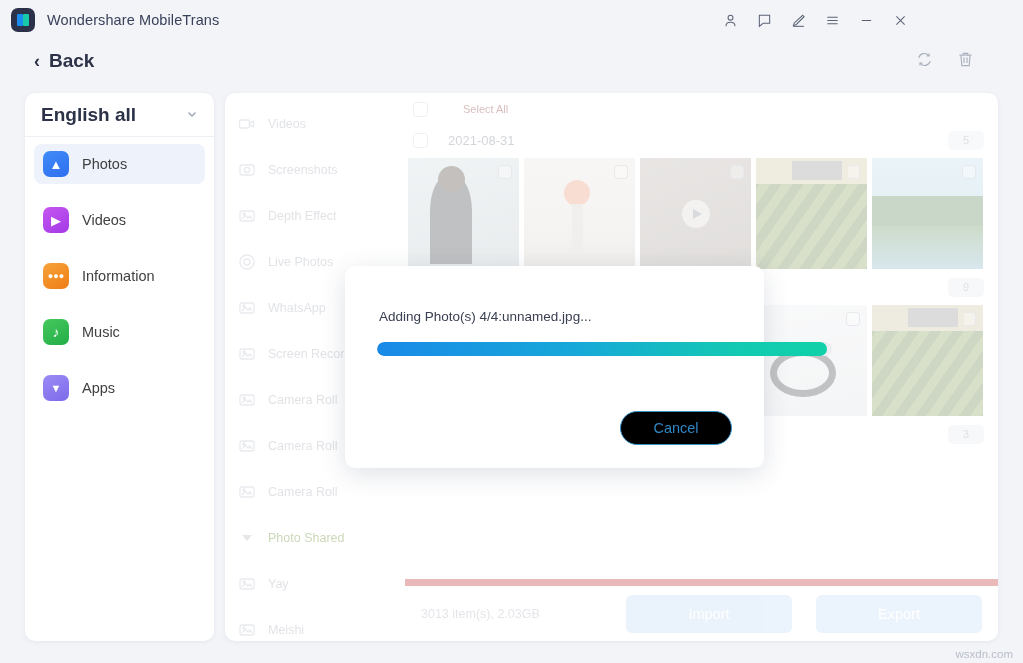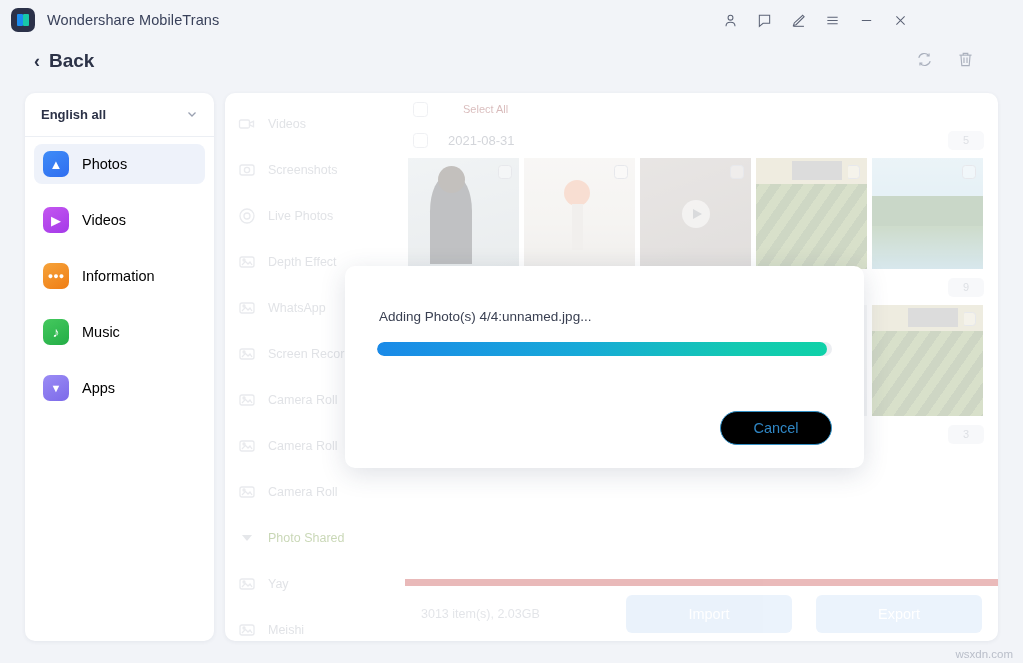--- a/index.html
+++ b/index.html
@@ -59,35 +59,35 @@
   .sidebar {
     position: absolute; left: 25px; top: 93px; width: 189px; height: 548px;
     background: #ffffff; border-radius: 10px;
     box-shadow: 0 1px 4px rgba(40,50,80,.07);
     overflow: hidden;
   }
   .lang-row {
     height: 44px; display: flex; align-items: center; padding: 0 16px;
     border-bottom: 1px solid #eceff4;
   }
-  .lang-label { font-size: 13px; color: #2c3247; font-weight: bold; }
+  .lang-label { font-size: 19px; color: #2c3247; font-weight: bold; }
   .lang-chev { margin-left: auto; color: #9aa1b1; font-size: 11px; }
 
   .nav { padding-top: 7px; }
   .nav-item {
     height: 40px; margin: 0 9px 16px 9px; display: flex; align-items: center;
     border-radius: 8px; padding-left: 9px;
   }
   .nav-item.active { background: #eef2fa; }
   .nav-icon {
     width: 26px; height: 26px; border-radius: 7px; flex: none;
     display: flex; align-items: center; justify-content: center;
     position: relative;
   }
-  .nav-label { margin-left: 13px; font-size: 14.5px; color: #000000; }
+  .nav-label { margin-left: 13px; font-size: 14.5px; color: #404040; }
 
   .ic-photos { background: linear-gradient(150deg,#3f8cf7,#2f6ef0); }
   .ic-videos { background: linear-gradient(150deg,#c456f0,#a43ae8); }
   .ic-info   { background: linear-gradient(150deg,#f6a33a,#ef7d15); }
   .ic-music  { background: linear-gradient(150deg,#45c95e,#23ad46); }
   .ic-apps   { background: linear-gradient(150deg,#9b8cf5,#7c6ae9); }
   .glyph { color: #fff; font-size: 13px; line-height: 1; }
 
   
   .main {
@@ -179,21 +179,21 @@
   .items-txt { font-size: 12.5px; color: #a3a9b5; }
   .btn-big {
     width: 166px; height: 38px; border-radius: 6px; border: none;
     background: #bcd6f4; color: #ffffff; font-size: 14.5px;
     font-family: "Liberation Sans", sans-serif;
     display: flex; align-items: center; justify-content: center;
   }
   .btn-import { margin-left: auto; }
   .btn-export { margin-left: 24px; }
   .modal {
-    position: absolute; left: 345px; top: 266px; width: 519px; height: 202px;
+    position: absolute; left: 345px; top: 266px; width: 419px; height: 202px;
     background: #ffffff; border-radius: 10px;
     box-shadow: 0 6px 26px rgba(40,56,90,.15);
   }
   .modal-msg {
     position: absolute; left: 34px; top: 43px;
     font-size: 13.5px; color: #3a4052;
   }
   .pbar-track {
     position: absolute; left: 32px; top: 76px; width: 455px; height: 14px;
     background: #eceef2; border-radius: 7px; overflow: hidden;
@@ -346,35 +346,35 @@
           <svg width="20" height="20" viewBox="0 0 20 20" fill="none" stroke="currentColor" stroke-width="1.3">
               <rect x="3" y="5" width="14" height="10" rx="2"></rect>
               <circle cx="10" cy="10" r="2.6"></circle>
             </svg>
         </span>
         <span class="cat-label">Screenshots</span>
       </div>
       <div class="cat-item">
         <span class="cat-ic">
           <svg width="20" height="20" viewBox="0 0 20 20" fill="none" stroke="currentColor" stroke-width="1.3">
+              <rect x="3" y="5" width="14" height="10" rx="2"></rect>
+              <path d="M5 13l3.4-3.6 2.6 2.6 2-2 2 3"></path>
+              <circle cx="7" cy="8" r="1"></circle>
+            </svg>
+        </span>
+        <span class="cat-label">Depth Effect</span>
+      </div>
+      <div class="cat-item">
+        <span class="cat-ic">
+          <svg width="20" height="20" viewBox="0 0 20 20" fill="none" stroke="currentColor" stroke-width="1.3">
               <circle cx="10" cy="10" r="7"></circle>
               <circle cx="10" cy="10" r="3"></circle>
             </svg>
         </span>
         <span class="cat-label">Live Photos</span>
-      </div>
-      <div class="cat-item">
-        <span class="cat-ic">
-          <svg width="20" height="20" viewBox="0 0 20 20" fill="none" stroke="currentColor" stroke-width="1.3">
-              <rect x="3" y="5" width="14" height="10" rx="2"></rect>
-              <path d="M5 13l3.4-3.6 2.6 2.6 2-2 2 3"></path>
-              <circle cx="7" cy="8" r="1"></circle>
-            </svg>
-        </span>
-        <span class="cat-label">Depth Effect</span>
       </div>
       <div class="cat-item">
         <span class="cat-ic">
           <svg width="20" height="20" viewBox="0 0 20 20" fill="none" stroke="currentColor" stroke-width="1.3">
               <rect x="3" y="5" width="14" height="10" rx="2"></rect>
               <path d="M5 13l3.4-3.6 2.6 2.6 2-2 2 3"></path>
               <circle cx="7" cy="8" r="1"></circle>
             </svg>
         </span>
         <span class="cat-label">WhatsApp</span>

